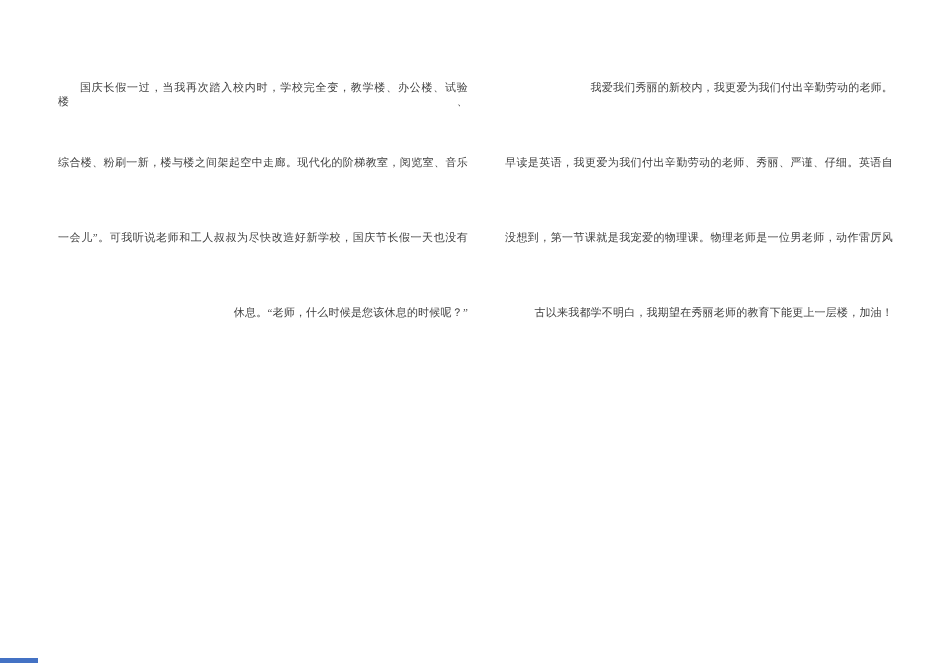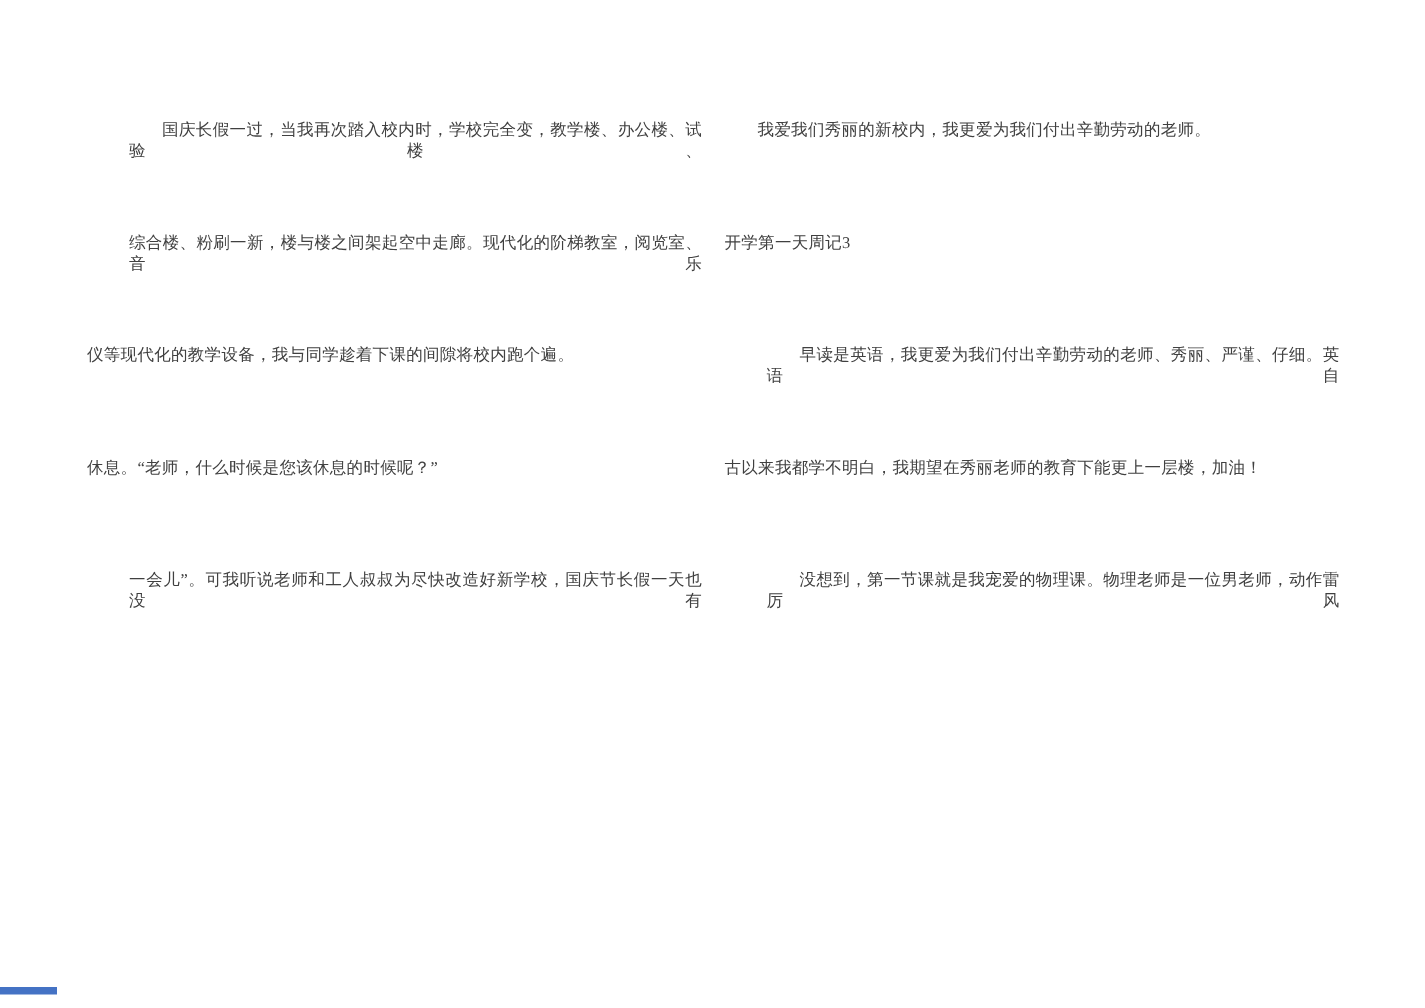--- a/index.html
+++ b/index.html
@@ -23,28 +23,27 @@
     top: 80px;
     width: 410px;
   }
   .column-left  { left: 58px; }
   .column-right { left: 483px; }
   .line {
     height: 75px;
     line-height: 14px;
     font-size: 11px;
     letter-spacing: 0.2px;
-    text-align: left;
+    text-align: right;
     white-space: normal;
     overflow: hidden;
   }
   .line.fill {
     text-align: justify;
     text-align-last: justify;
-    margin-left: 28px;
   }
   .line.indent {
     text-indent: 22px;
   }
   .accent-bar {
     position: absolute;
     left: 0;
     top: 658px;
     width: 38px;
     height: 5px;
@@ -52,28 +51,26 @@
   }
 </style>
 </head>
 <body>
 
 <div class="page">
 
   <div class="column column-left">
     <div class="line indent fill">国庆长假一过，当我再次踏入校内时，学校完全变，教学楼、办公楼、试验楼、</div>
     <div class="line fill">综合楼、粉刷一新，楼与楼之间架起空中走廊。现代化的阶梯教室，阅览室、音乐</div>
-    <div class="line">仪等现代化的教学设备，我与同学趁着下课的间隙将校内跑个遍。</div>
+    <div class="line fill">一会儿”。可我听说老师和工人叔叔为尽快改造好新学校，国庆节长假一天也没有</div>
     <div class="line">休息。“老师，什么时候是您该休息的时候呢？”</div>
-    <div class="line fill">一会儿”。可我听说老师和工人叔叔为尽快改造好新学校，国庆节长假一天也没有</div>
   </div>
 
   <div class="column column-right">
     <div class="line indent">我爱我们秀丽的新校内，我更爱为我们付出辛勤劳动的老师。</div>
-    <div class="line">开学第一天周记3</div>
     <div class="line indent fill">早读是英语，我更爱为我们付出辛勤劳动的老师、秀丽、严谨、仔细。英语自</div>
+    <div class="line indent fill">没想到，第一节课就是我宠爱的物理课。物理老师是一位男老师，动作雷厉风</div>
     <div class="line">古以来我都学不明白，我期望在秀丽老师的教育下能更上一层楼，加油！</div>
-    <div class="line indent fill">没想到，第一节课就是我宠爱的物理课。物理老师是一位男老师，动作雷厉风</div>
   </div>
 
   <div class="accent-bar" style="background: rgb(68, 114, 196);"></div>
 
 </div>
 
 </body></html>

